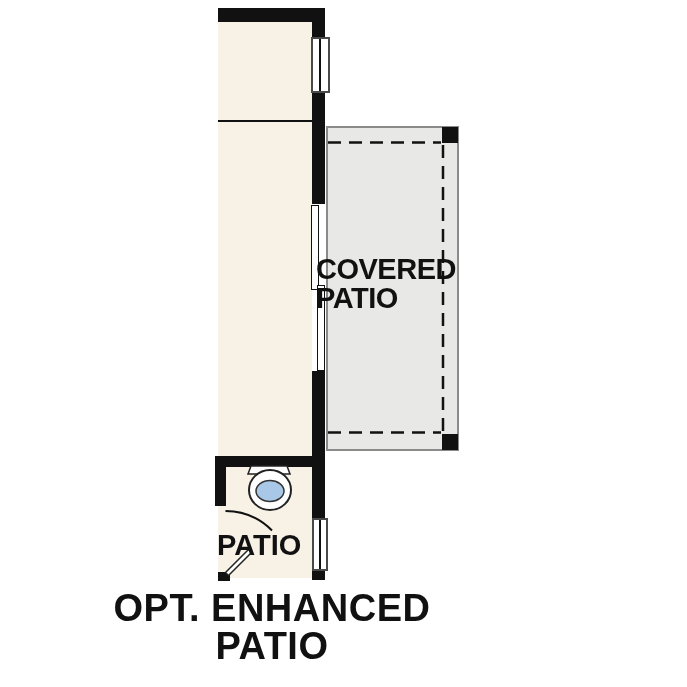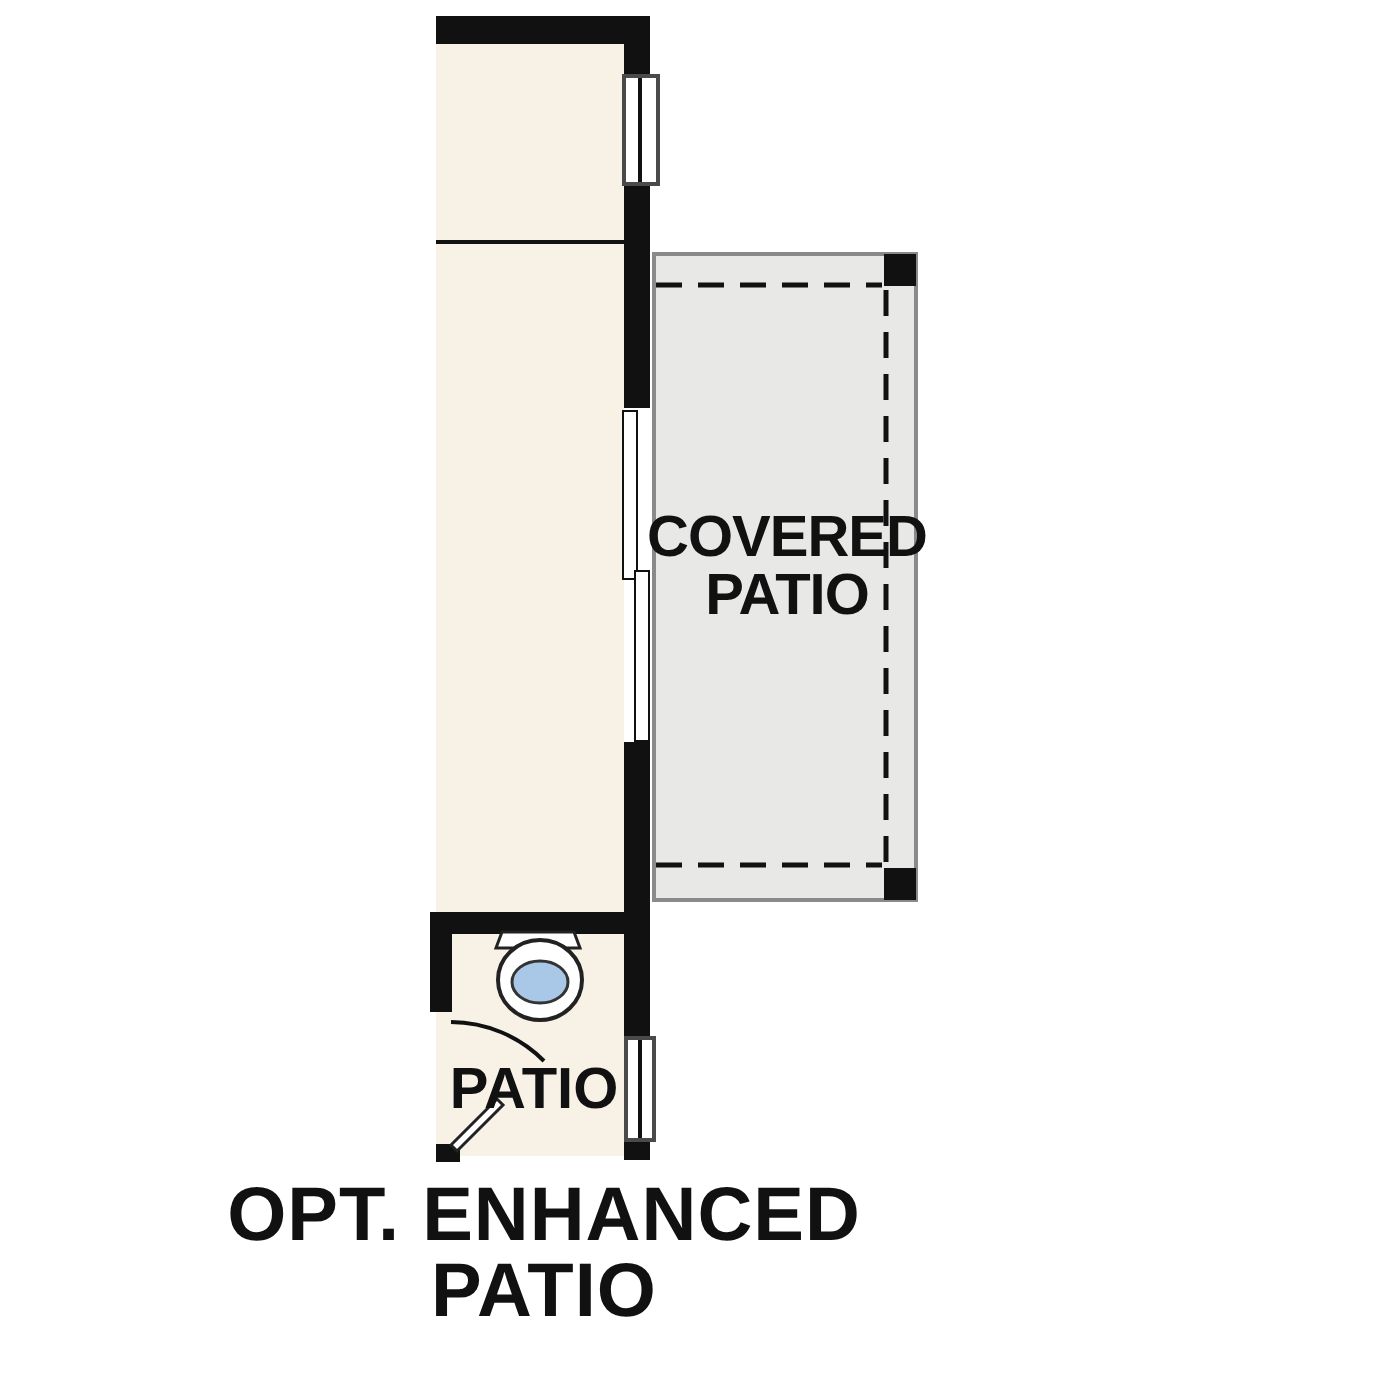--- a/index.html
+++ b/index.html
@@ -39,21 +39,21 @@
   .slider-panel-1{left:311px;top:205px;height:85px;}
   .slider-panel-2{left:317px;top:285px;height:86px;}
   
   .overlay{left:0;top:0;width:687px;height:687px;pointer-events:none;}
   .dash-line{stroke:var(--wall,#111);stroke-width:2.5;fill:none;stroke-dasharray:13 8;}
   .arc-line{stroke:var(--wall,#111);stroke-width:2;fill:none;}
   .fixture-outline{fill:#fff;stroke:#222;stroke-width:2;}
   .fixture-thin{fill:#fff;stroke:#222;stroke-width:1.5;}
   .toilet-water{fill:var(--toilet-water,#A9C8E8);stroke:#333;stroke-width:1.5;}
   
-  .plan-label{color:var(--text,#111);font-weight:bold;text-align:center;}
+  .plan-label{color:var(--text,#111);font-weight:bold;text-align:left;}
   .label-covered{left:316px;top:255px;width:155px;font-size:29px;line-height:29px;letter-spacing:-0.5px;}
   .label-pwdr{left:217px;top:531px;width:100px;font-size:29px;line-height:29px;}
   .caption{left:0;top:589px;width:544px;font-size:38px;line-height:38px;color:var(--text,#111);
     font-weight:bold;text-align:center;letter-spacing:0.5px;}
 </style>
 </head>
 <body>
 
 <div class="canvas">
 

